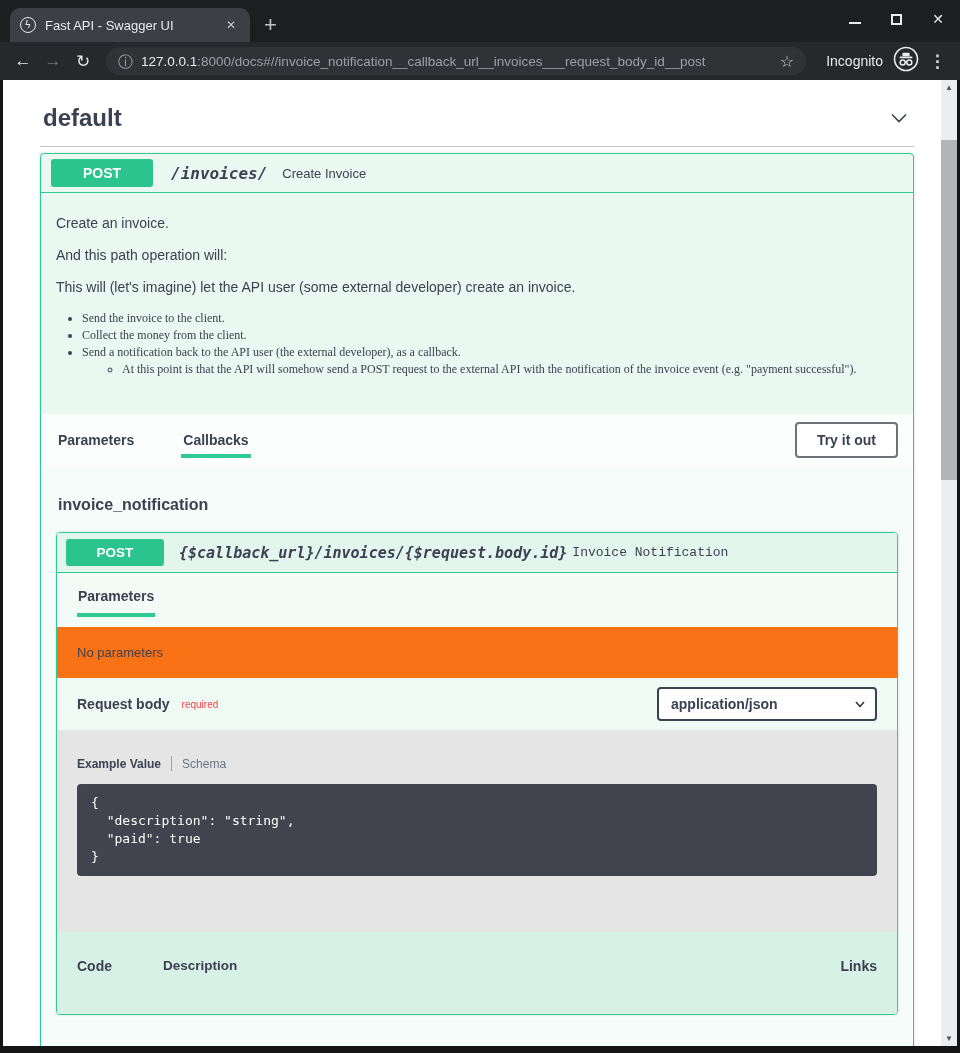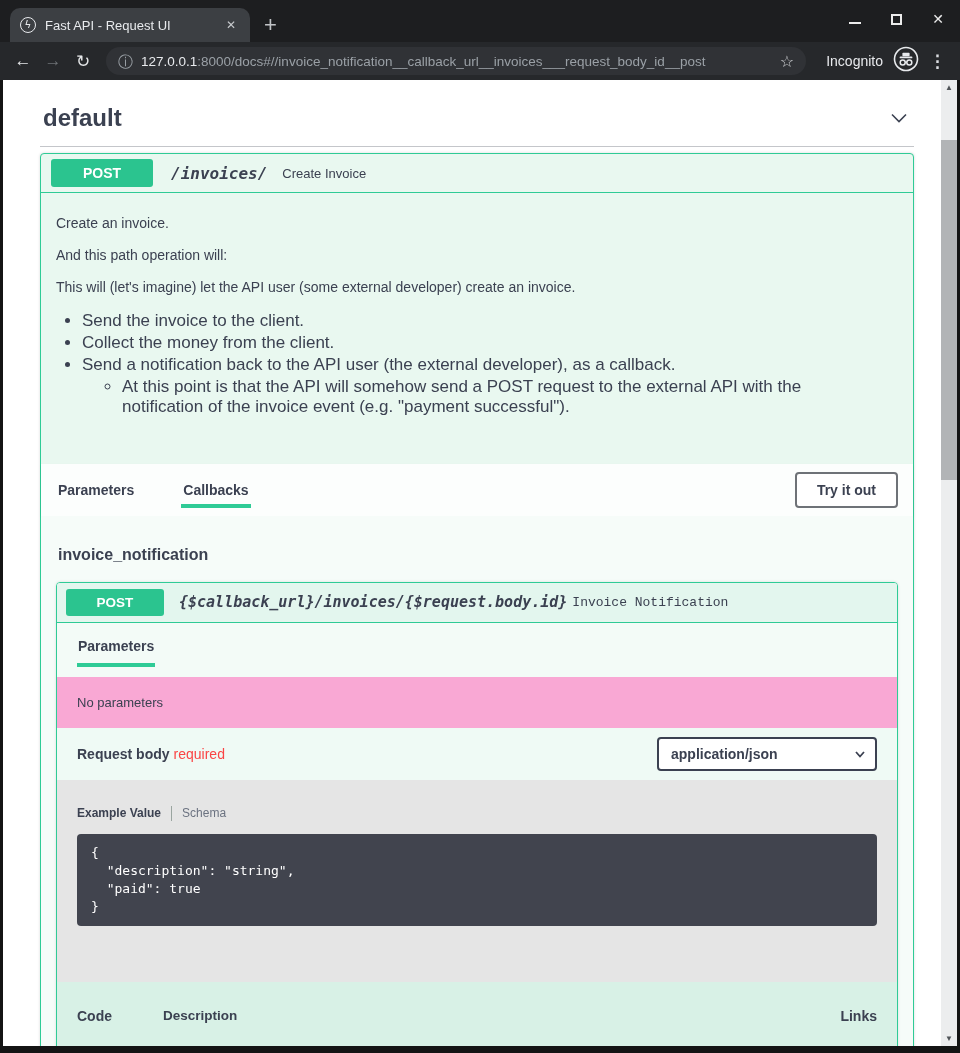--- a/index.html
+++ b/index.html
@@ -59,21 +59,21 @@
              box-shadow:0 0 3px rgba(0,0,0,.15); }
   .opblock-header { display:flex; align-items:center; padding:5px 10px; border-bottom:1px solid #2fcb96; }
   .method-badge { background:#2bc48f; color:#fff; font-weight:bold; font-size:14px;
                   border-radius:3px; width:102px; text-align:center; padding:6px 0; flex:none; }
   .op-path { font-family:"DejaVu Sans Mono", monospace; font-weight:bold; font-size:16px;
              color:#3b4151; margin-left:18px;font-style:italic; }
   .op-summary { font-size:13px; color:#3b4151; margin-left:15px; }
 
   .op-description { padding:22px 15px 30px; font-size:14px; }
   .op-description p { margin-bottom:16px; }
-  .op-description ul { margin:14px 0 16px 0; padding-left:26px; font-size:17px; }
+  .op-description ul { margin:14px 0 8px 0; padding-left:26px; font-size:12px;font-family:Liberation Serif, serif; }
   .op-description li { margin-bottom:2px; }
   .sub-list { list-style:circle; padding-left:40px !important; margin-top:2px !important; }
   .sub-list li { max-width:745px; line-height:1.2; }
 
   .opblock-section-header { display:flex; align-items:center; background:rgba(255,255,255,.86);
                             box-shadow:0 1px 2px rgba(0,0,0,.1); padding:8px 15px; min-height:50px; }
   .tab-item { font-size:14px; font-weight:bold; color:#3b4151; margin-right:45px;
               padding:10px 2px; }
   .tab-item.active { border-bottom:4px solid #2fcb96; padding-bottom:6px; }
   .try-btn { margin-left:auto; background:#fff; border:2px solid #6e7277; border-radius:4px;
@@ -88,25 +88,25 @@
   .nested-header { display:flex; align-items:center; background:#e3f6ee; padding:6px 9px;
                    border-bottom:1px solid #2fcb96; }
   .nested-badge { width:98px; padding:6px 0; font-size:13.5px; }
   .nested-path { font-size:15px; margin-left:15px; }
   .nested-summary { font-size:13px; margin-left:5px;font-family:Liberation Mono, monospace; }
 
   .subtab-row { background:#f3fbf7; padding:13px 20px 0; box-shadow:0 1px 2px rgba(0,0,0,.08); }
   .subtab { display:inline-block; font-size:14px; font-weight:bold; color:#3b4151;
             padding:2px 1px 9px; border-bottom:4px solid #2fcb96; margin-bottom:10px; }
 
-  .no-params-row { background:#f9a8d4; padding:18px 20px; font-size:13px; }
+  .no-params-row { background:#f97316; padding:18px 20px; font-size:13px; }
 
   .reqbody-row { background:#effaf5; padding:9px 20px; display:flex; align-items:center; min-height:52px; }
   .reqbody-label { font-size:14px; font-weight:bold; }
-  .required-flag { font-size:14px; color:#fa4545; vertical-align:super; margin-left:4px; }
+  .required-flag { font-size:10px; color:#fa4545; vertical-align:super; margin-left:12px; }
   .select-wrap { margin-left:auto; position:relative; width:220px; }
   .content-select { width:100%; height:34px; appearance:none; -webkit-appearance:none;
                     background:#fff; border:2px solid #3b4151; border-radius:4px;
                     font-family:"Liberation Sans", sans-serif; font-weight:bold; font-size:14px;
                     color:#3b4151; padding:0 30px 0 12px; }
   .select-chevron { position:absolute; right:10px; top:10px; pointer-events:none; }
 
   .example-section { background:#e5e5e5; padding:26px 20px 56px; }
   .example-tabs { display:flex; align-items:center; font-size:12px; }
   .example-tab { font-weight:bold; color:#3b4151; }
@@ -128,21 +128,21 @@
   .chevron-down svg { display:block; }
 </style>
 </head>
 <body>
 
 <div class="browser">
 
   <div class="tabstrip">
     <div class="tab">
       <span class="favicon">ϟ</span>
-      <span class="tab-title">Fast API - Request UI</span>
+      <span class="tab-title">Fast API - Swagger UI</span>
       <span class="tab-close">✕</span>
     </div>
     <span class="newtab">+</span>
     <div class="win-controls">
       <span class="win-min"></span>
       <span class="win-max"></span>
       <span class="win-close">✕</span>
     </div>
   </div>
 

